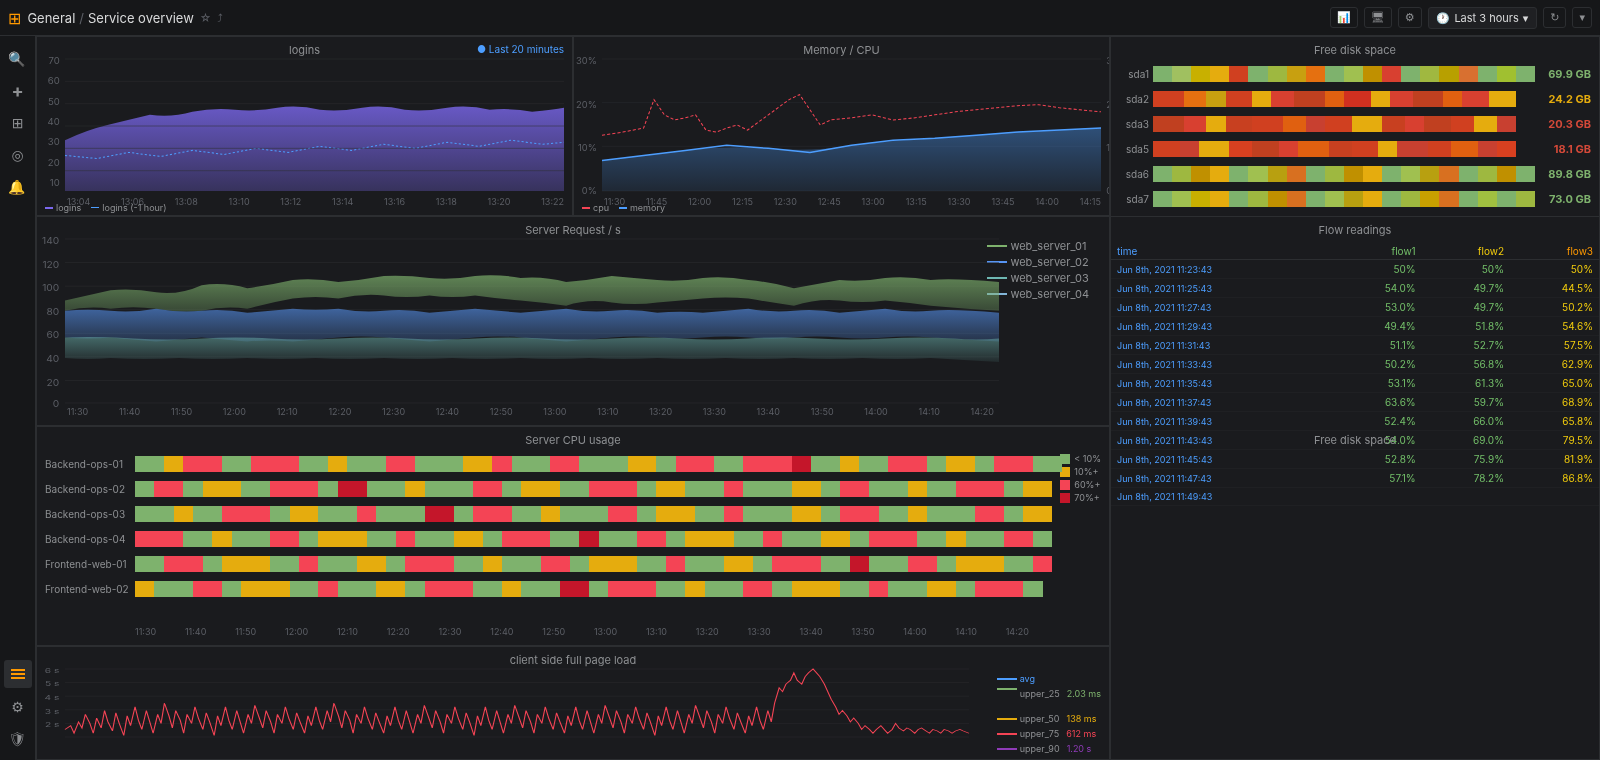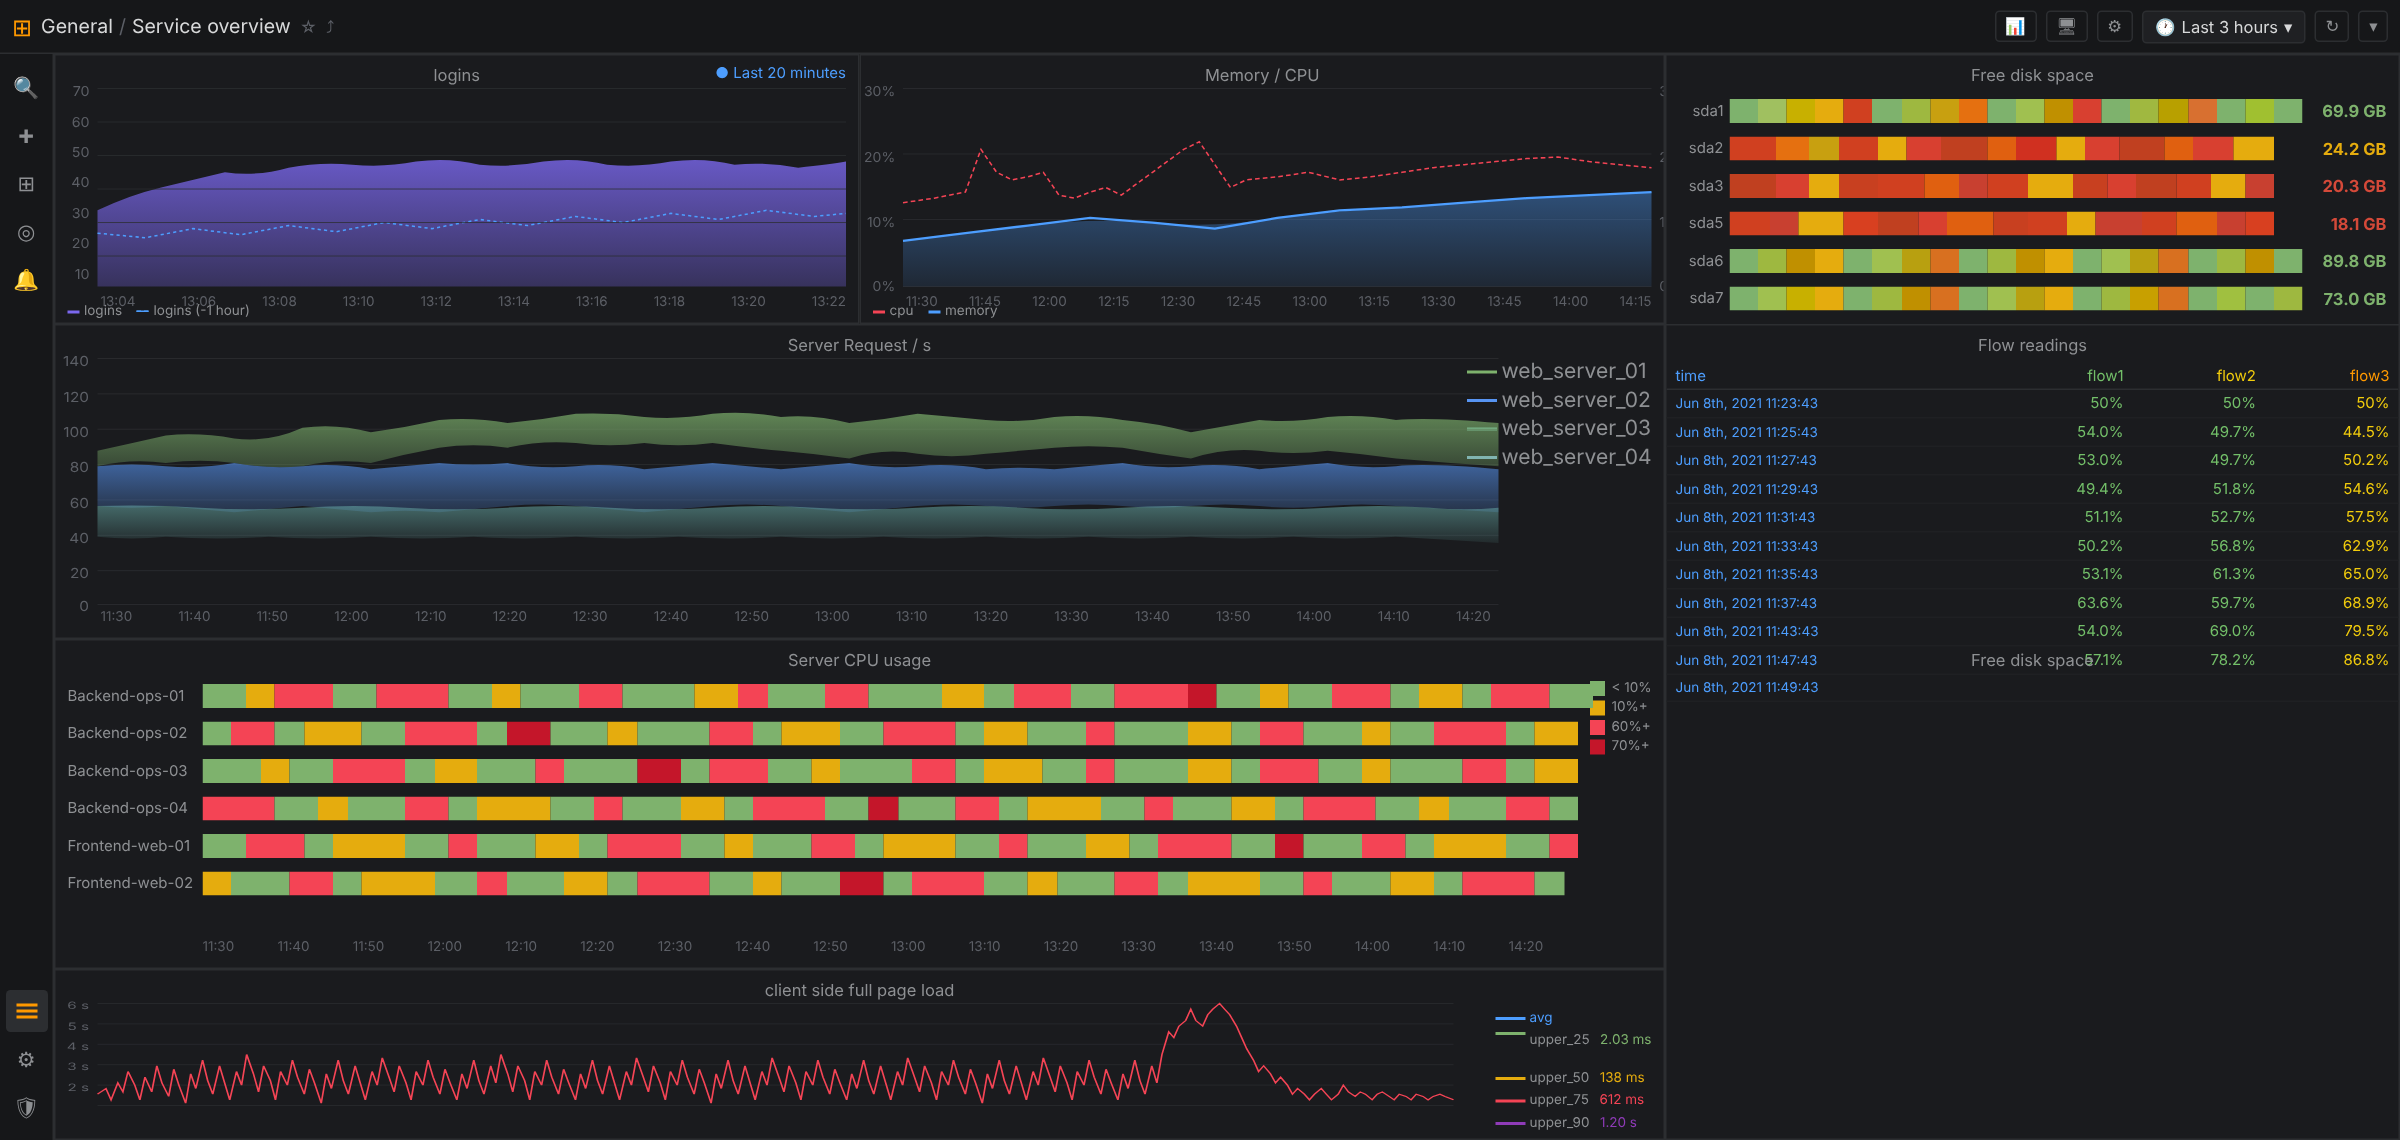--- a/index.html
+++ b/index.html
@@ -408,21 +408,21 @@
           </div>
         </div>
         <span style="width:52px;font-size:11px;font-weight:bold;color:#7eb26d;text-align:right;flex-shrink:0;">73.0 GB</span>
       </div>
     </div>
   </div>
 
   <div class="panel panel-server-req">
     <div class="panel-title">Server Request / s</div>
 
-    <div style="position:absolute;right:8px;top:22px;font-size:14px;color:#8e9093;">
+    <div style="position:absolute;right:20px;top:22px;font-size:11px;color:#8e9093;">
       <div style="display:flex;align-items:center;gap:3px;">
           <div style="width:20px;height:2px;background:#7eb26d;"></div>
           <span>web_server_01</span>
         </div>
       <div style="display:flex;align-items:center;gap:3px;margin-top:2px;">
           <div style="width:20px;height:2px;background:#5794f2;"></div>
           <span>web_server_02</span>
         </div>
       <div style="display:flex;align-items:center;gap:3px;margin-top:2px;">
           <div style="width:20px;height:2px;background:#6eb7b2;"></div>
@@ -874,24 +874,36 @@
               <td>61.3%</td>
               <td>65.0%</td>
             </tr>
             <tr>
               <td>Jun 8th, 2021 11:37:43</td>
               <td>63.6%</td>
               <td>59.7%</td>
               <td>68.9%</td>
             </tr>
             <tr>
+              <td>Jun 8th, 2021 11:39:43</td>
+              <td>52.4%</td>
+              <td>66.0%</td>
+              <td>65.8%</td>
+            </tr>
+            <tr>
               <td>Jun 8th, 2021 11:43:43</td>
               <td>54.0%</td>
               <td>69.0%</td>
               <td>79.5%</td>
+            </tr>
+            <tr>
+              <td>Jun 8th, 2021 11:45:43</td>
+              <td>52.8%</td>
+              <td>75.9%</td>
+              <td>81.9%</td>
             </tr>
             <tr>
               <td>Jun 8th, 2021 11:47:43</td>
               <td>57.1%</td>
               <td>78.2%</td>
               <td>86.8%</td>
             </tr>
             <tr>
               <td>Jun 8th, 2021 11:49:43</td>
               <td></td>

